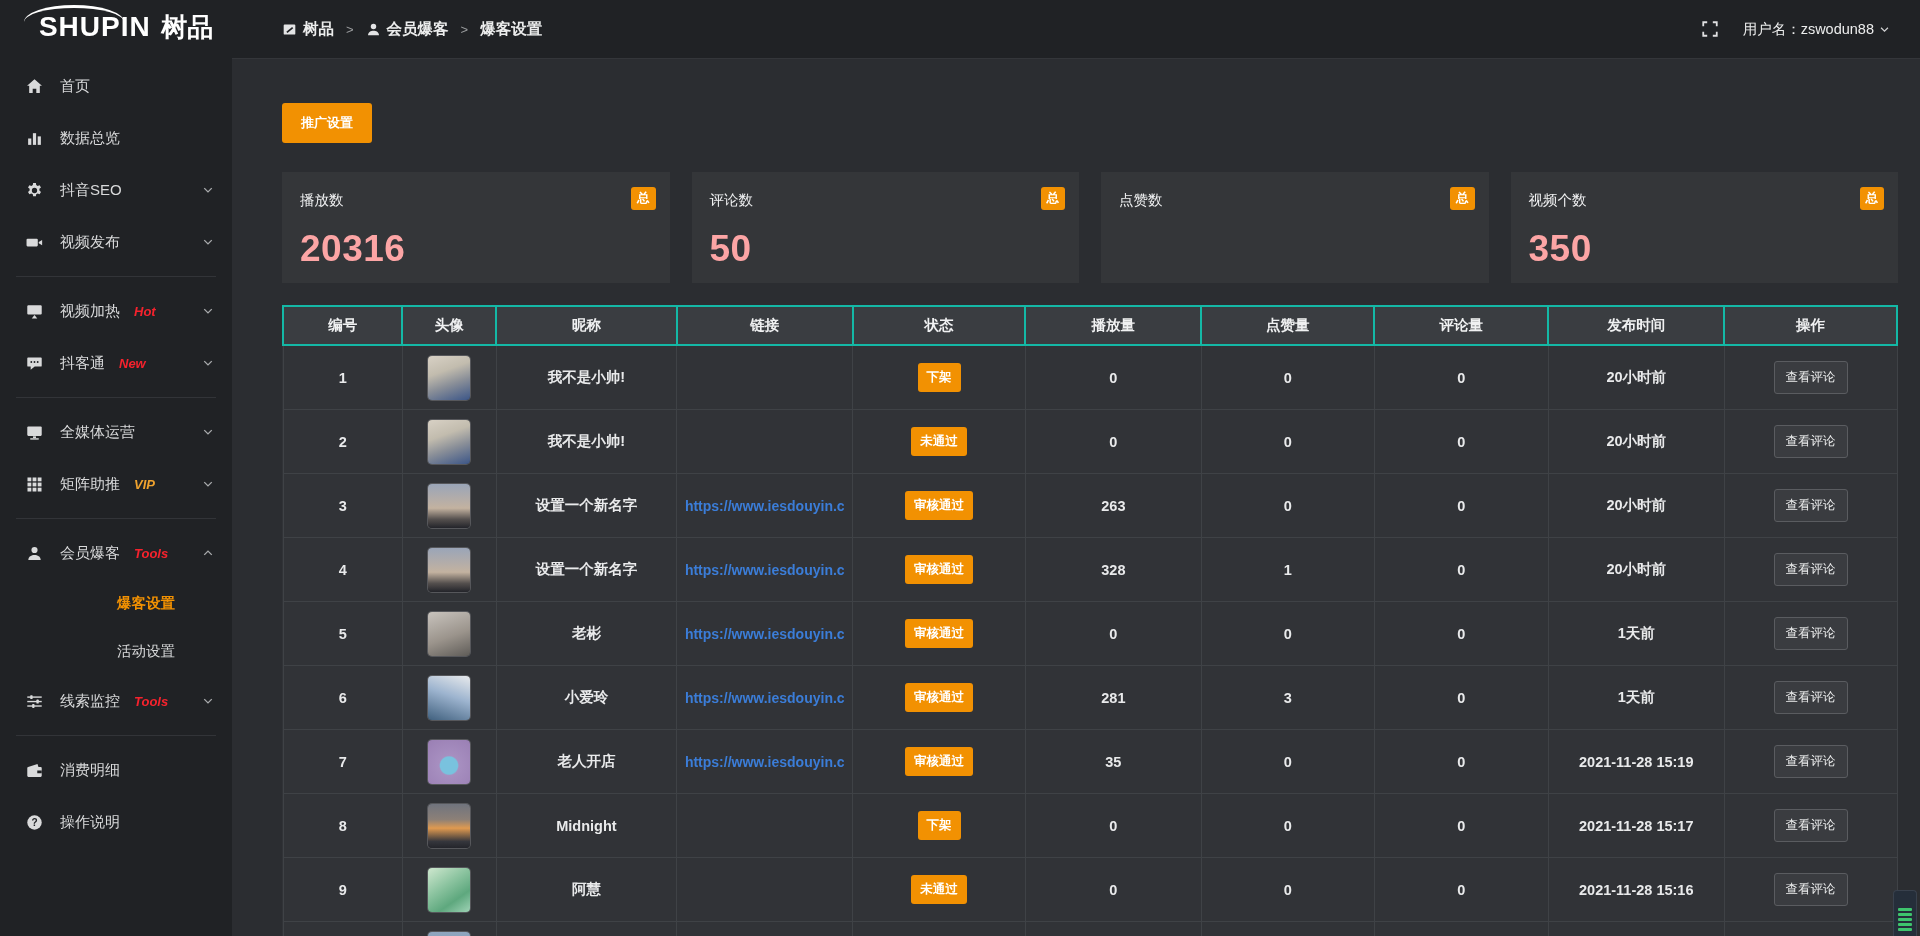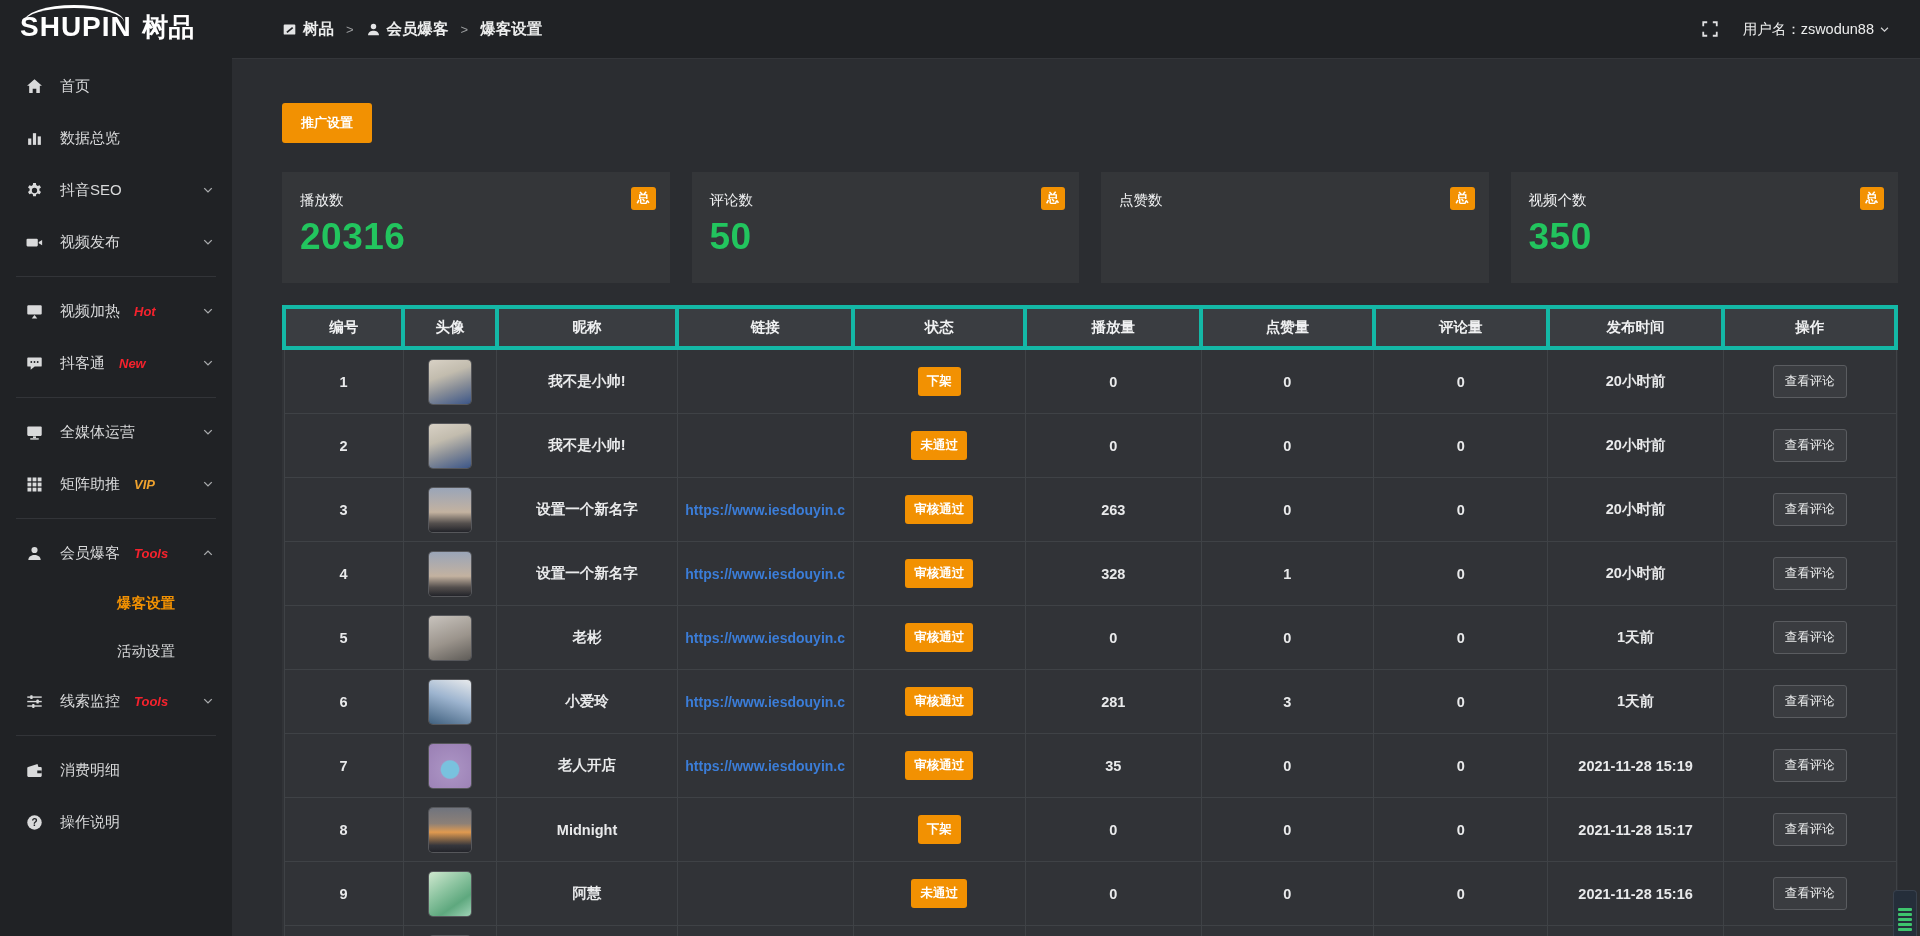--- a/index.html
+++ b/index.html
@@ -2,21 +2,21 @@
 <html><head>
 <meta charset="utf-8">
 <style>
   html,body{margin:0;padding:0;width:1920px;height:936px;overflow:hidden;
     background:#2b2d31;font-family:"Liberation Sans",sans-serif;
     -webkit-font-smoothing:antialiased;}
   .app{display:flex;width:1920px;height:936px;}
 
   
   .sidebar{width:232px;flex-shrink:0;background:#202225;display:flex;flex-direction:column;}
-  .logo{height:48px;position:relative;padding:10px 0 0 20px;white-space:nowrap;}
+  .logo{height:48px;position:relative;padding:10px 0 0 20px;white-space:nowrap;text-align:center;}
   .logo-arc{position:absolute;left:24px;top:5px;width:100px;height:14px;
     border-top:3px solid #fff;border-radius:50% 50% 0 0/100% 100% 0 0;}
   .logo-en{font-size:28px;font-weight:800;letter-spacing:1px;color:#fff;}
   .logo-cn{font-size:26px;font-weight:700;color:#fff;margin-left:6px;}
   .menu{flex:1;padding-top:2px;overflow:hidden;text-align:center;}
   .side-item{height:52px;display:flex;align-items:center;padding:0 18px 0 26px;
     color:#d9dadb;font-size:15px;cursor:pointer;}
   .side-item .ico{width:17px;height:17px;margin-right:17px;color:#d9dadb;flex-shrink:0;}
   .side-item .ico svg{width:100%;height:100%;display:block;}
   .side-tag{margin-left:14px;font-style:italic;font-weight:bold;font-size:13px;}
@@ -47,29 +47,29 @@
 
   .promo-btn{display:inline-block;background:#f29102;color:#fff;border:none;
     font-family:inherit;font-size:13px;font-weight:600;padding:11px 19px;
     border-radius:3px;cursor:pointer;}
 
   
   .stats-row{display:flex;gap:22px;margin-top:29px;}
   .card{flex:1;height:111px;background:#343639;position:relative;
     padding:19px 16px 0 18px;box-sizing:border-box;}
   .card-label{font-size:14.5px;color:#f0f1f2;}
-  .card-value{font-size:37px;font-weight:700;color:#22c55e;margin-top:6px;letter-spacing:.5px;}
+  .card-value{font-size:37px;font-weight:700;color:#fca5a5;margin-top:18px;letter-spacing:.5px;}
   .card-badge{position:absolute;top:15px;right:14px;background:#f29102;color:#fff;
     font-size:12.5px;font-weight:600;padding:3px 6px;border-radius:3px;}
 
   
   .table-wrap{margin-top:22px;}
   table{width:100%;border-collapse:collapse;table-layout:fixed;background:#313337;}
   th{height:35px;background:#3a3d41;color:#f0f1f2;font-size:14.5px;font-weight:700;
-    border:4px solid #14b8a6;margin-left:34px;}
+    border:2px solid #14b8a6;margin-left:34px;}
   td{height:63px;border:1px solid #3f4246;text-align:center;color:#e9eaeb;
     font-size:14.5px;font-weight:600;padding:0;overflow:hidden;}
   td.link-cell{text-align:center;padding:0 4px;white-space:nowrap;}
   .row-link{color:#3b7dd8;font-size:14px;font-weight:600;text-decoration:none;cursor:pointer;}
   .avatar{width:42px;height:44px;border-radius:4px;margin:0 auto;box-shadow:0 0 0 1px rgba(255,255,255,.18);}
   .status-badge{display:inline-block;background:#f29102;color:#fff;font-size:12.5px;
     font-weight:600;padding:6px 9px;border-radius:3px;}
   .action-btn{background:#3a3c40;border:1px solid #5a5c60;color:#eceded;font-family:inherit;
     font-size:12.5px;padding:7px 11px;border-radius:3px;cursor:pointer;}
 

